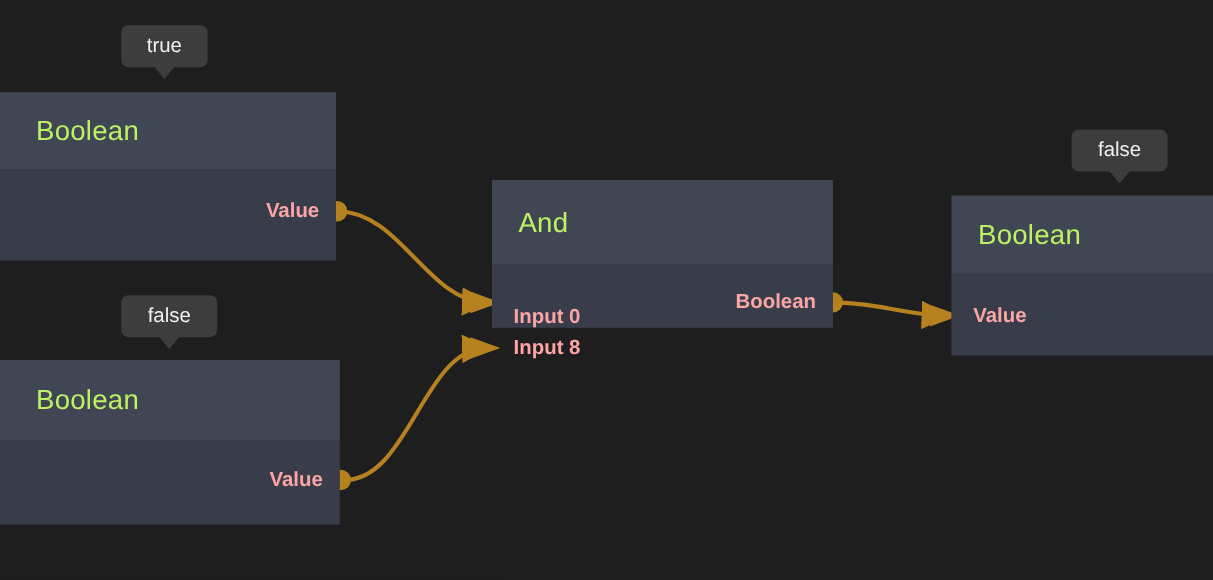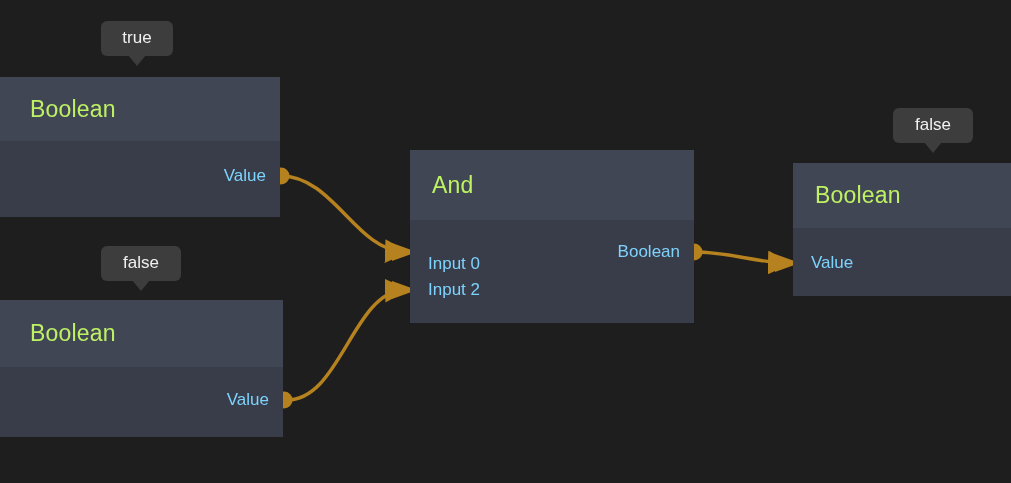--- a/index.html
+++ b/index.html
@@ -58,22 +58,23 @@
   }
   .port-row.out {
     right: 0;
     justify-content: flex-end;
   }
   .port-row.in {
     left: 0;
     justify-content: flex-start;
   }
   .port-label {
-    color: #7dd3fc;
+    color: #fca5a5;
     font-size: 17px;
+    font-weight: bold;
   }
   
   .tooltip {
     position: absolute;
     background: #3d3d3d;
     border-radius: 6px;
     color: #f0f0f0;
     font-size: 17px;
     padding: 7px 16px 8px 16px;
     white-space: nowrap;
@@ -133,30 +134,30 @@
       <div class="node" style="left: -30px; top: 300px; width: 313px; height: 137px;">
         <div class="node-header" style="height: 67px; background: rgb(65, 70, 84);">
           <div class="node-title" style="margin-left: 60px;">Boolean</div>
         </div>
         <div class="node-body" style="background: rgb(57, 61, 74);">
           <div class="port-row out" style="top: 22px; right: 14px;">
             <span class="port-label">Value</span>
           </div>
         </div>
       </div>
-      <div class="node" style="left: 410px; top: 150px; width: 284px; height: 173px;">
+      <div class="node" style="left: 410px; top: 150px; width: 284px; height: 123px;">
         <div class="node-header" style="height: 70px; background: rgb(65, 70, 84);">
           <div class="node-title" style="margin-left: 22px;">And</div>
         </div>
         <div class="node-body" style="background: rgb(57, 61, 74);">
           <div class="port-row in" style="top: 21px; left: 18px; margin-top: 12px;">
             <span class="port-label">Input 0</span>
           </div>
           <div class="port-row in" style="top: 59px; left: 18px;">
-            <span class="port-label">Input 2</span>
+            <span class="port-label">Input 8</span>
           </div>
           <div class="port-row out" style="top: 21px; right: 14px;">
             <span class="port-label">Boolean</span>
           </div>
         </div>
       </div>
       <div class="node" style="left: 793px; top: 163px; width: 248px; height: 133px;">
         <div class="node-header" style="height: 65px; background: rgb(65, 70, 84);">
           <div class="node-title" style="margin-left: 22px;">Boolean</div>
         </div>

